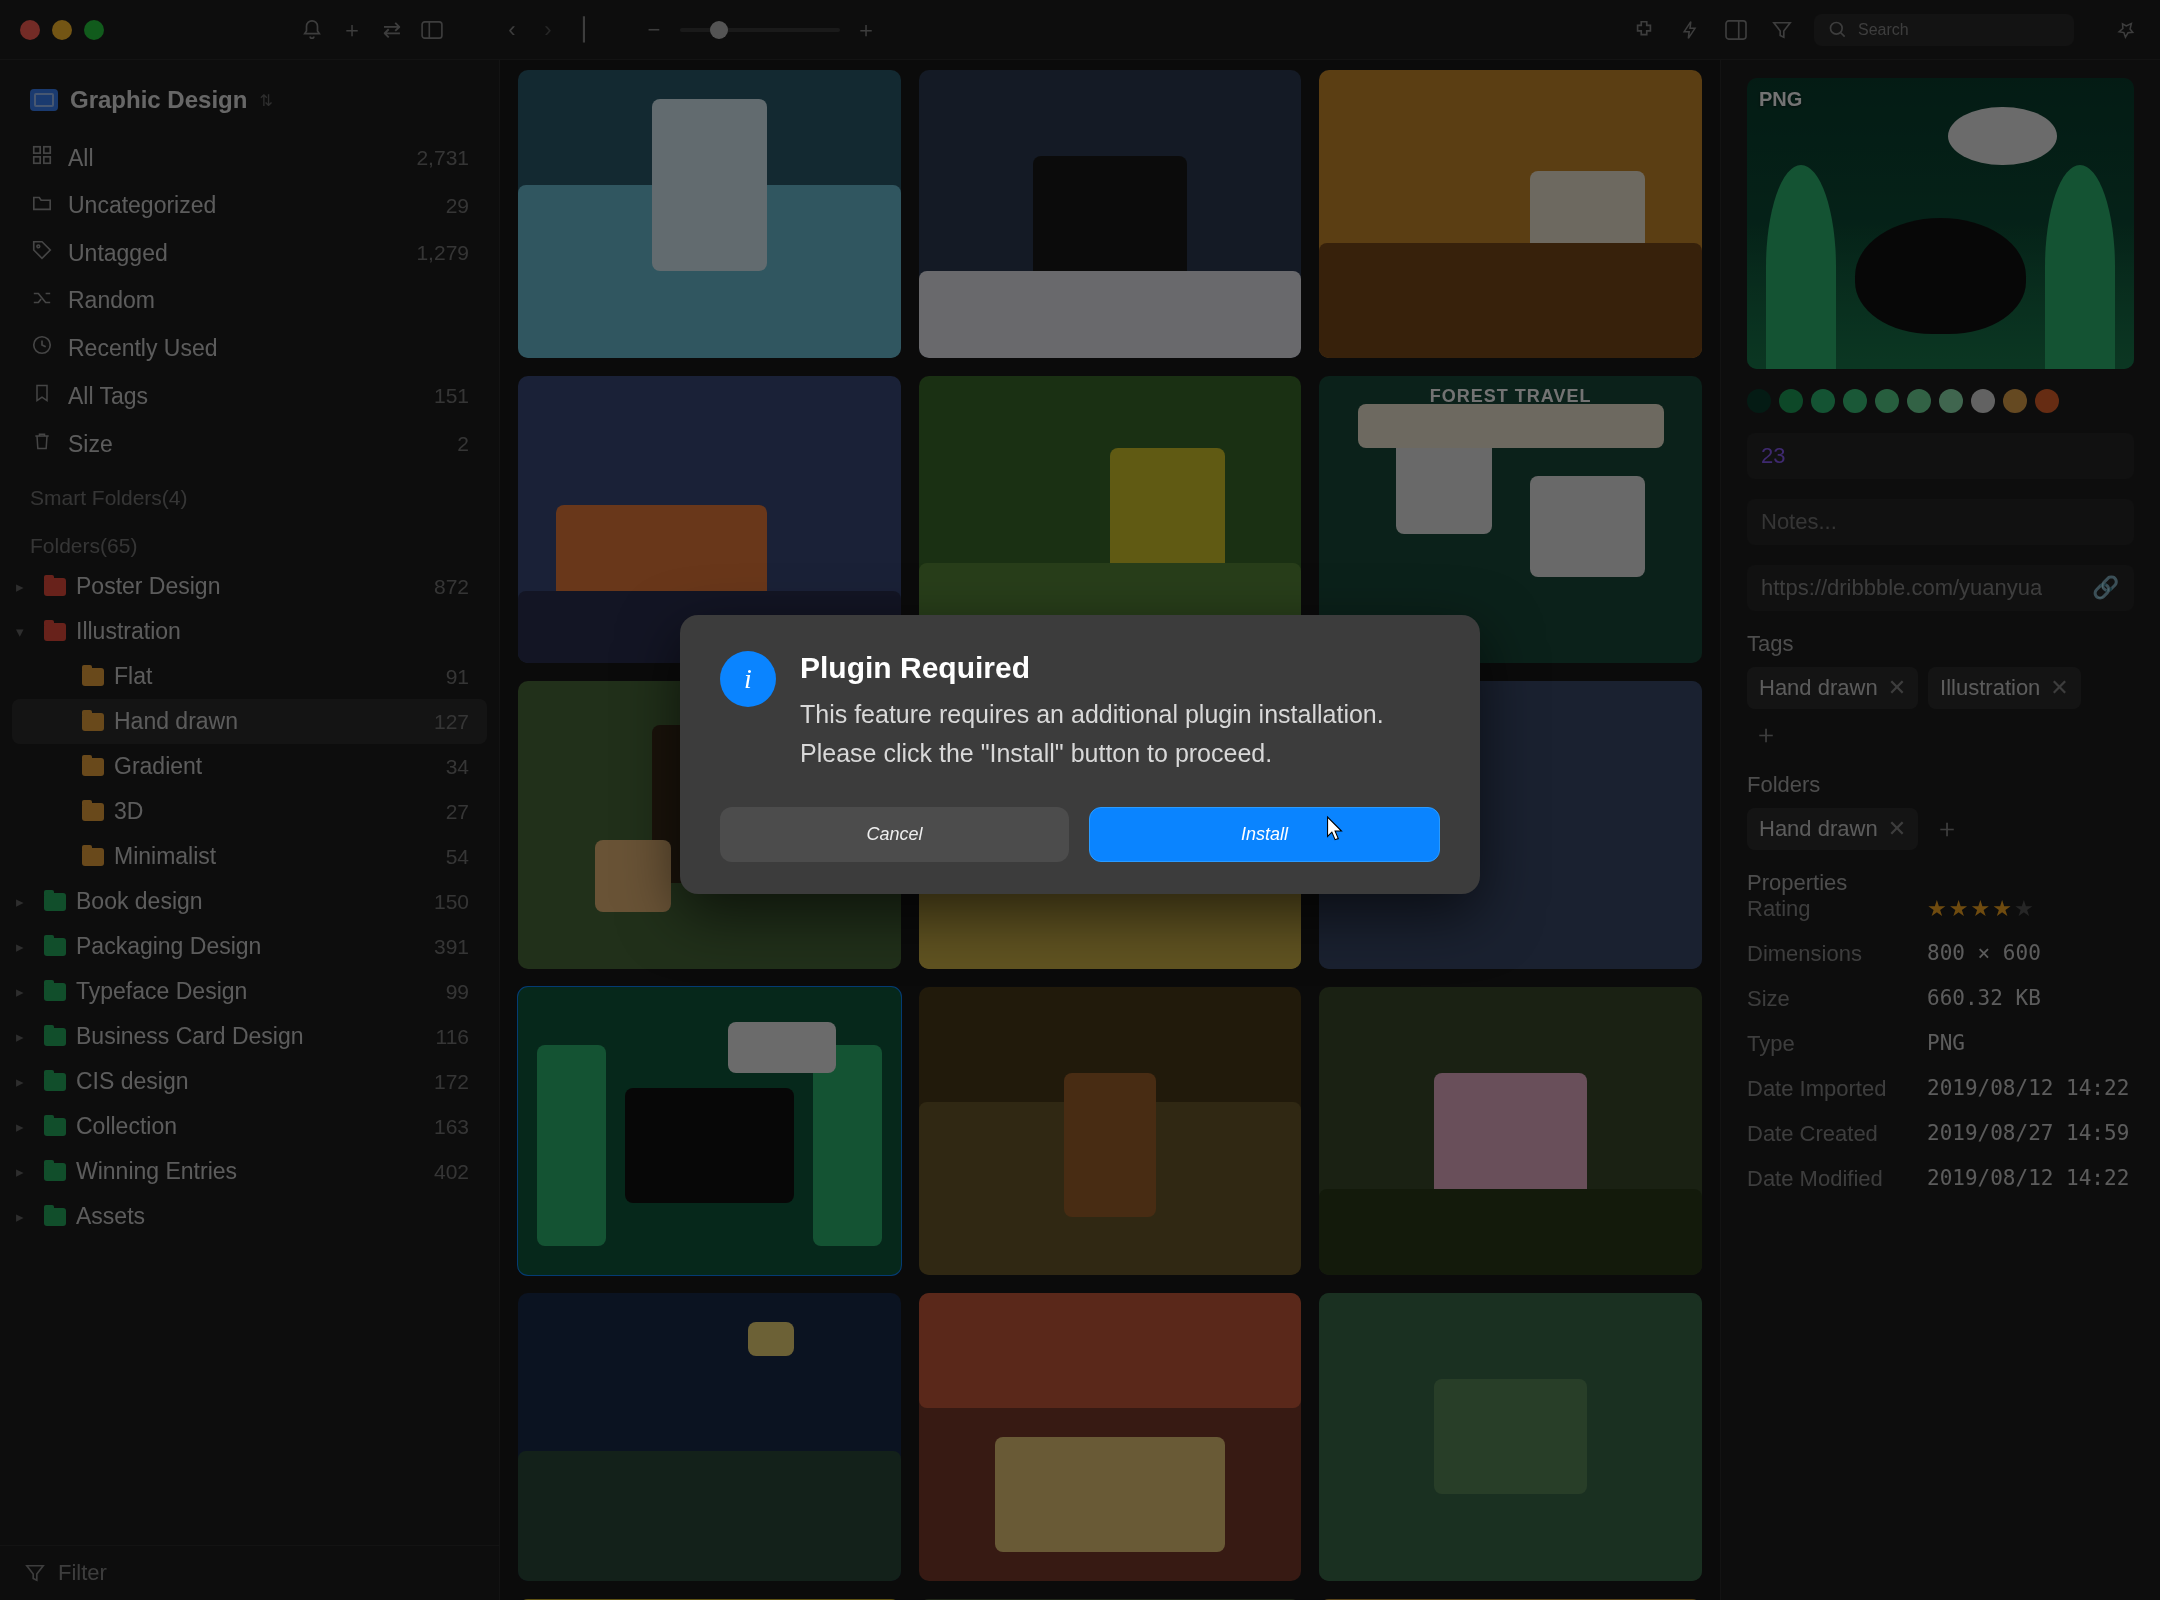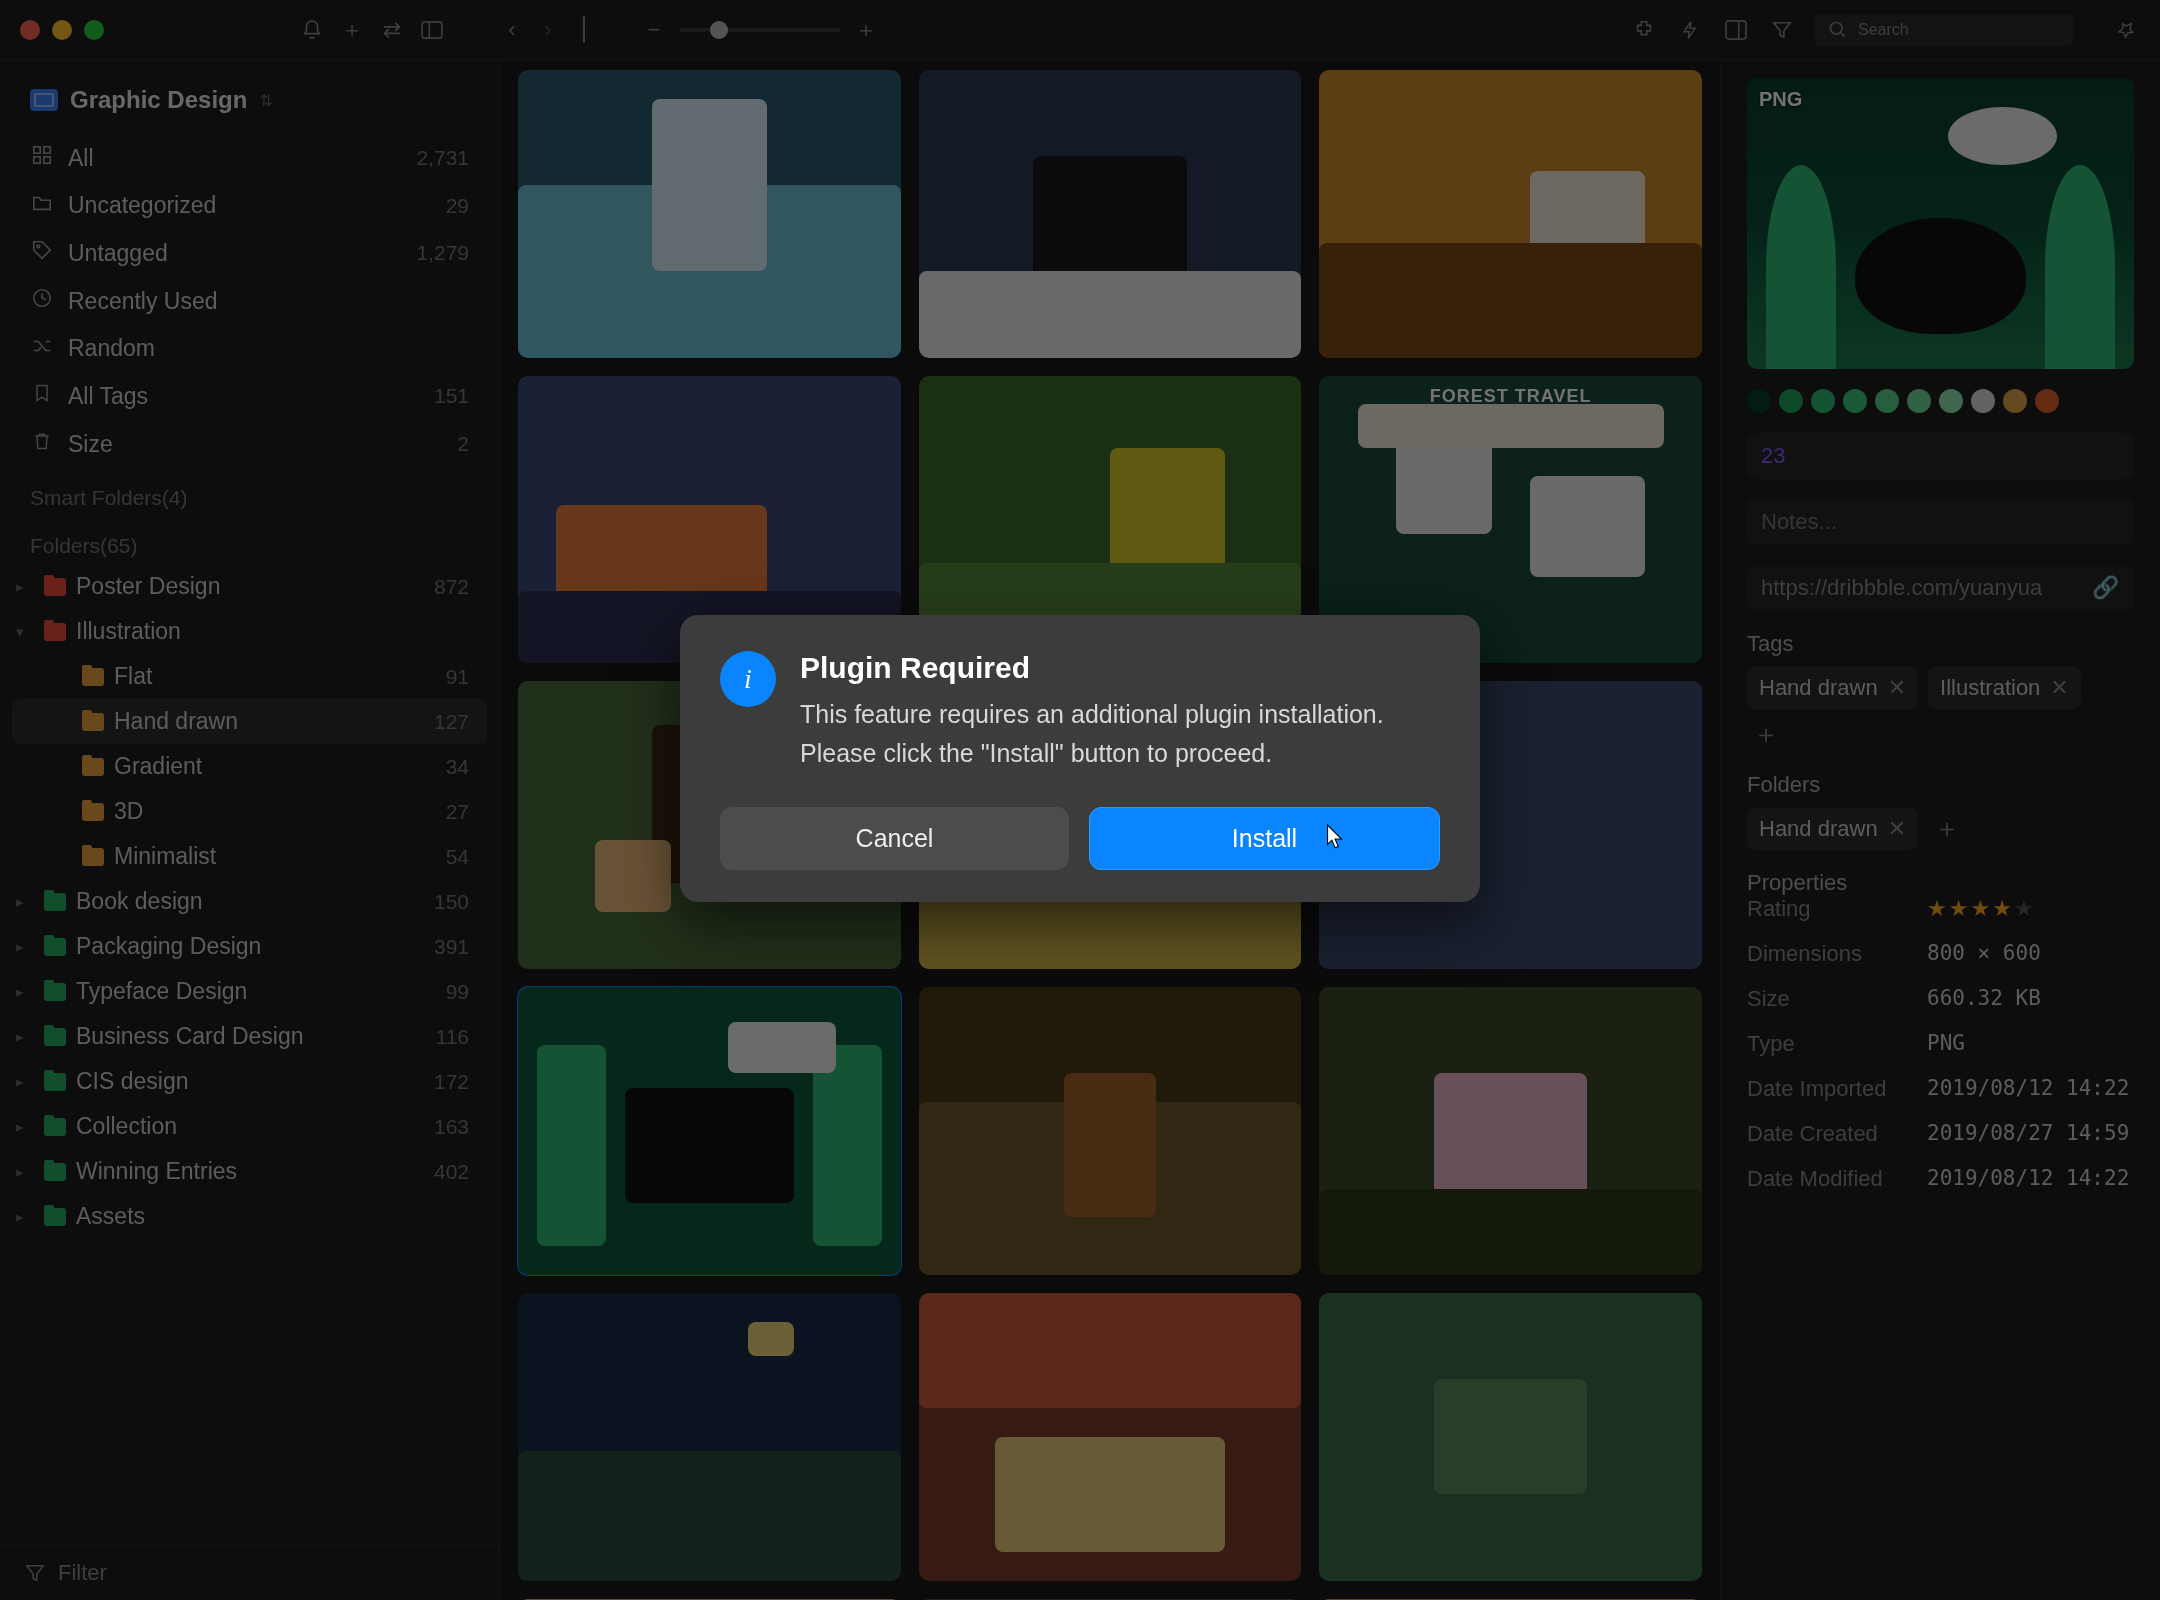--- a/index.html
+++ b/index.html
@@ -82,21 +82,21 @@
 .stars { color:#f5a623; letter-spacing:2px; font-size:22px; }
 .stars .dim-star { color:#555; }
 
 
 .dialog { position:absolute; z-index:100; left:680px; top:615px; width:800px; background:#3c3c3c; border-radius:18px; box-shadow:0 20px 60px rgba(0,0,0,.6); padding:36px 40px 32px; color:#eee; }
 .dlg-head { display:flex; gap:24px; }
 .dlg-icon { width:56px; height:56px; border-radius:50%; background:#0a84ff; display:flex; align-items:center; justify-content:center; color:#fff; font-size:28px; font-family:Georgia,serif; font-style:italic; flex-shrink:0; }
 .dlg-title { font-size:30px; font-weight:600; margin-bottom:10px; color:#fff; }
 .dlg-msg { font-size:25px; line-height:1.55; color:#d8d8d8; }
 .dlg-btns { display:flex; gap:20px; margin-top:34px; justify-content:flex-end; }
-.btn { flex:1; max-width:360px; padding:16px 8px; border-radius:12px; border:none; font-size:25px; cursor:pointer; }
+.btn { flex:1; max-width:360px; padding:16px 8px; border-radius:12px; border:none; font-size:18px; cursor:pointer;font-style:italic; }
 .btn.cancel { background:#4c4c4c; color:#eee; }
 .btn.primary { background:#0a84ff; color:#fff; border:1px solid #2a9bff; position:relative; }
 .cursor { position:absolute; right:92px; bottom:10px; font-size:24px; color:#fff; pointer-events:none; }
 
 </style>
 </head>
 <body>
 
 <div class="app" id="app" style="transform: scale(1);">
 
@@ -203,32 +203,32 @@
           </div>
           <div class="sb-item">
             <span class="ico"><svg width="22" height="22" viewBox="0 0 24 24" fill="none" stroke="currentColor" stroke-width="1.8">
                 <path d="M3 3h9l9 9-9 9-9-9z"></path>
                 <circle cx="8" cy="8" r="1.5"></circle>
               </svg></span>
             <span class="lbl">Untagged</span>
             <span class="cnt">1,279</span>
           </div>
           <div class="sb-item">
+            <span class="ico"><svg width="22" height="20" viewBox="0 0 24 22" fill="none" stroke="currentColor" stroke-width="1.8">
+                <path d="M3 6h5l8 10h5M3 16h5l3-4m5-6h5"></path>
+              </svg></span>
+            <span class="lbl">Random</span>
+            <span class="cnt"></span>
+          </div>
+          <div class="sb-item">
             <span class="ico"><svg width="22" height="22" viewBox="0 0 24 24" fill="none" stroke="currentColor" stroke-width="1.8">
                 <circle cx="12" cy="12" r="9"></circle>
                 <path d="M12 7v5l4 2"></path>
               </svg></span>
             <span class="lbl">Recently Used</span>
-            <span class="cnt"></span>
-          </div>
-          <div class="sb-item">
-            <span class="ico"><svg width="22" height="20" viewBox="0 0 24 22" fill="none" stroke="currentColor" stroke-width="1.8">
-                <path d="M3 6h5l8 10h5M3 16h5l3-4m5-6h5"></path>
-              </svg></span>
-            <span class="lbl">Random</span>
             <span class="cnt"></span>
           </div>
           <div class="sb-item">
             <span class="ico"><svg width="20" height="22" viewBox="0 0 24 24" fill="none" stroke="currentColor" stroke-width="1.8">
                 <path d="M6 3h12v18l-6-4-6 4z"></path>
               </svg></span>
             <span class="lbl">All Tags</span>
             <span class="cnt">151</span>
           </div>
           <div class="sb-item">

